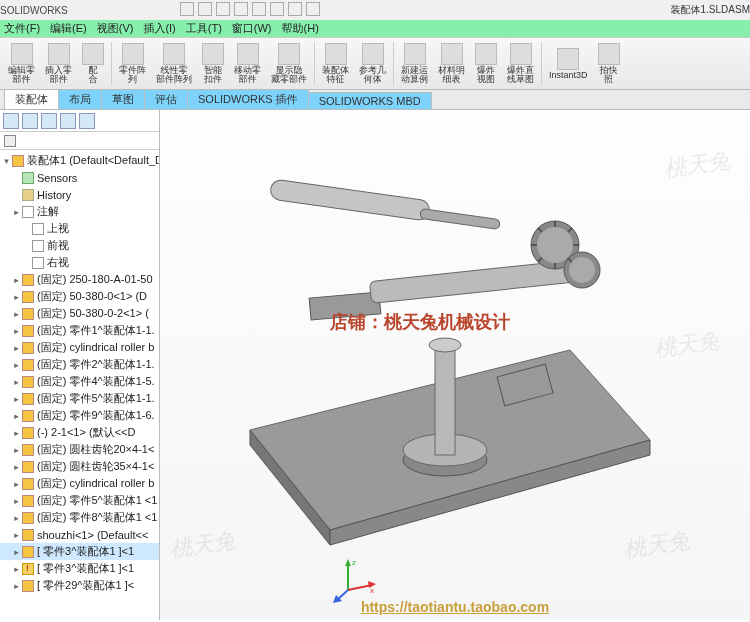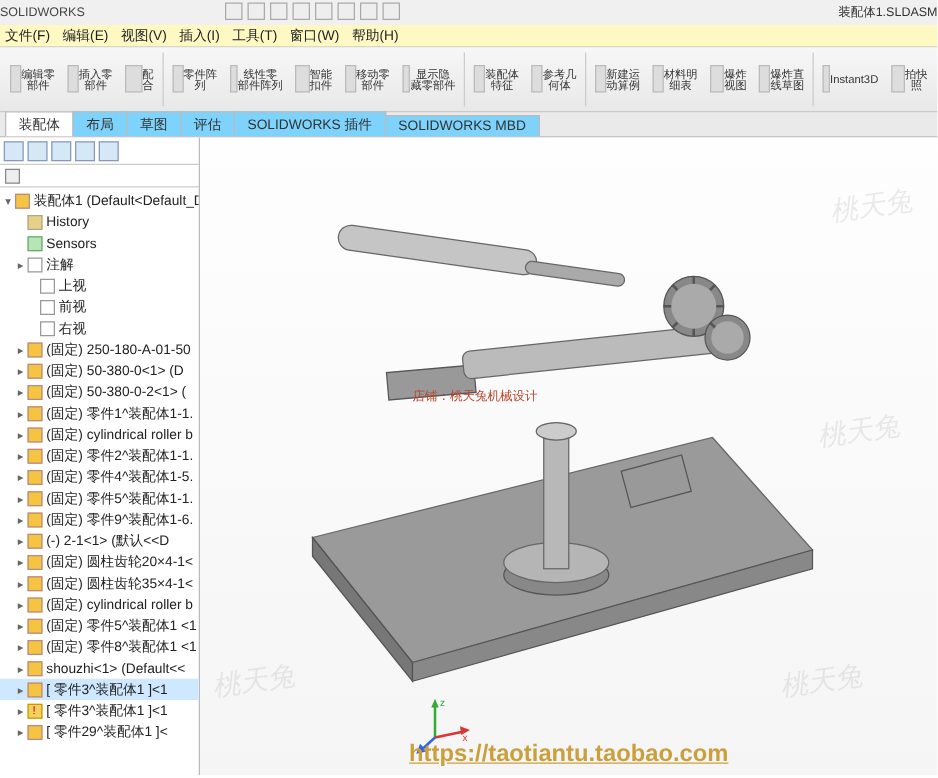--- a/index.html
+++ b/index.html
@@ -1,24 +1,24 @@
 <!DOCTYPE html>
 <html><head>
 <meta charset="utf-8">
 <style>
 *{box-sizing:border-box;margin:0;padding:0;font-family:"Microsoft YaHei",SimSun,sans-serif}
 body{width:750px;height:622px;overflow:hidden;background:#fff;font-size:11px;color:#333}
 .title-bar{height:20px;background:#f0f0f0;display:flex;align-items:center;padding:0 0;font-size:10px;color:#444}
 .title-bar .right{margin-left:auto;color:#333}
-.menu-bar{height:18px;display:flex;align-items:center;padding:0 4px;font-size:11px;color:#222;border-bottom:1px solid #ccc;background:#fef9c3}
+.menu-bar{height:18px;display:flex;align-items:center;padding:0 4px;font-size:11px;color:#222;border-bottom:1px solid #ccc;background:#86efac}
 .menu-bar span{margin-right:10px;cursor:default}
 .qat{position:absolute;top:2px;left:180px;display:flex;gap:4px}
 .qat .qbtn{width:14px;height:14px;border:1px solid #aaa;background:#eee}
 .ribbon{height:52px;background:linear-gradient(#f7f7f7,#e8e8e8);border-bottom:1px solid #bbb;display:flex;align-items:stretch;padding:2px 4px;gap:2px}
-.rib-btn{display:flex;flex-direction:row;align-items:center;justify-content:center;padding:1px 4px;min-width:30px;cursor:default}
+.rib-btn{display:flex;flex-direction:column;align-items:center;justify-content:center;padding:1px 4px;min-width:30px;cursor:default}
 .rib-btn .ico{width:22px;height:22px;background:#ddd;border:1px solid #bbb;margin-bottom:1px}
 .rib-btn .lbl{font-size:9px;text-align:center;line-height:1;color:#333;white-space:pre}
 .sep{width:1px;background:#ccc;margin:2px 1px}
 .doc-tabs{height:20px;background:#eaeaea;border-bottom:1px solid #bbb;display:flex;align-items:end;padding:0 4px;gap:0}
 .doc-tab{padding:2px 10px;font-size:11px;background:#7dd3fc;border:1px solid #bbb;border-bottom:none;margin-right:-1px}
 .doc-tab.active{background:#fff}
 .main{display:flex;height:510px}
 .side{width:160px;border-right:1px solid #bbb;background:#fff;display:flex;flex-direction:column}
 .side-icons{height:22px;border-bottom:1px solid #ccc;display:flex;align-items:center;padding:0 3px;gap:3px}
 .side-icons .sico{width:16px;height:16px;background:#d5e8f5;border:1px solid #89b}
@@ -33,23 +33,23 @@
 .ti-folder{background:#e8d088;border:1px solid #aa8}
 .ti-origin{background:#c5d8e8;border:1px solid #789}
 .ti-warn{background:#f5d060;border:1px solid #c90;position:relative}
 .ti-warn:after{content:"!";position:absolute;left:3px;top:-1px;font-size:9px;color:#a00}
 .ti-sensor{background:#b8e5b8;border:1px solid #6a6}
 .indent{width:10px;flex-shrink:0}
 .exp{width:9px;text-align:center;color:#666;font-size:9px;margin-right:1px;flex-shrink:0}
 .viewport{flex:1;position:relative;background:linear-gradient(180deg,#fefefe 0%,#f5f5f5 100%)}
 .model{position:absolute;left:50px;top:40px;width:480px;height:400px}
 .watermark{position:absolute;font-size:22px;color:#555;opacity:.11;font-style:italic;transform:rotate(-8deg);pointer-events:none}
-.wm-txt{position:absolute;font-size:10px;font-weight:normal;pointer-events:none}
+.wm-txt{position:absolute;font-size:18px;font-weight:bold;pointer-events:none}
 .triad{position:absolute;left:170px;bottom:15px;width:50px;height:50px}
-.url{position:absolute;bottom:5px;left:50%;transform:translateX(-50%);font-size:19px;color:#c9a03c;font-weight:bold;text-decoration:underline}
+.url{position:absolute;bottom:5px;left:50%;transform:translateX(-50%);font-size:14px;color:#c9a03c;font-weight:bold;text-decoration:underline}
 </style>
 </head>
 <body>
 
 <div class="title-bar">
   <span>SOLIDWORKS</span>
   <div class="qat">
     <div class="qbtn"></div>
     <div class="qbtn"></div>
     <div class="qbtn"></div>
@@ -181,28 +181,28 @@
     </div>
     <div class="tree" id="tree">
       <div class="tree-row">
         <span class="exp">▾</span>
         <span class="tico ti-cube"></span>
         <span>装配体1 (Default&lt;Default_D</span>
       </div>
     <div class="tree-row">
           <span class="indent"></span>
           <span class="exp"></span>
+          <span class="tico ti-sensor"></span>
+          <span>Sensors</span>
+        </div>
+        <div class="tree-row">
+          <span class="indent"></span>
+          <span class="exp"></span>
           <span class="tico ti-folder"></span>
           <span>History</span>
-        </div>
-        <div class="tree-row">
-          <span class="indent"></span>
-          <span class="exp"></span>
-          <span class="tico ti-sensor"></span>
-          <span>Sensors</span>
         </div>
         <div class="tree-row">
           <span class="indent"></span>
           <span class="exp">▸</span>
           <span class="tico ti-doc"></span>
           <span>注解</span>
         </div>
         <div class="tree-row">
           <span class="indent"></span>
           <span class="indent"></span>

